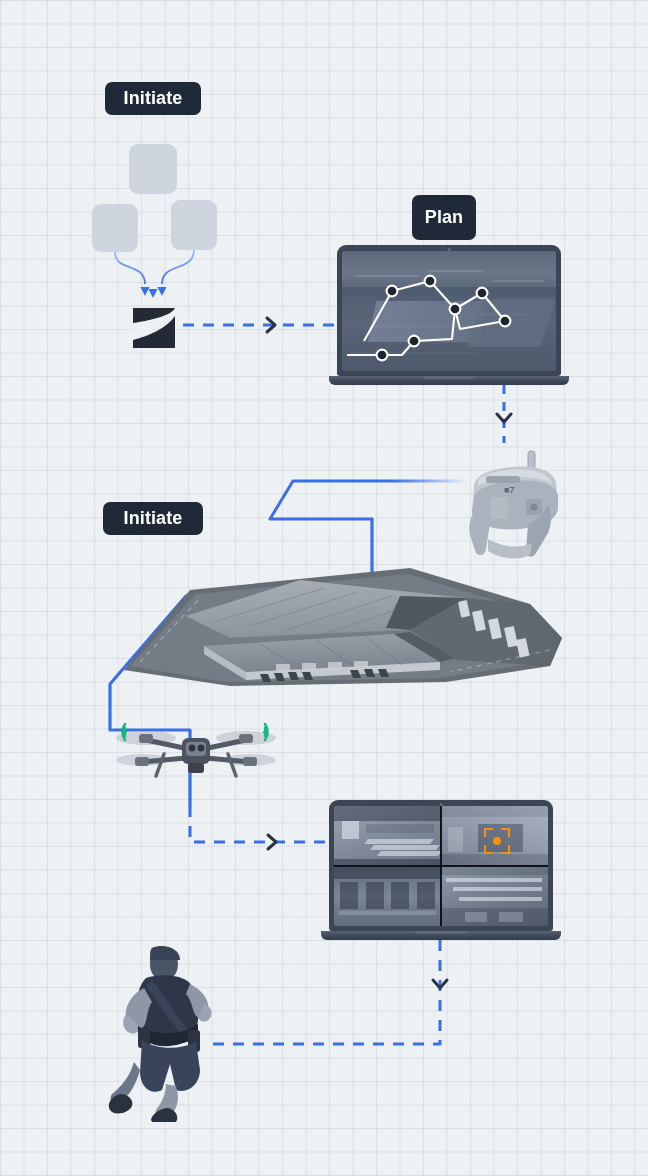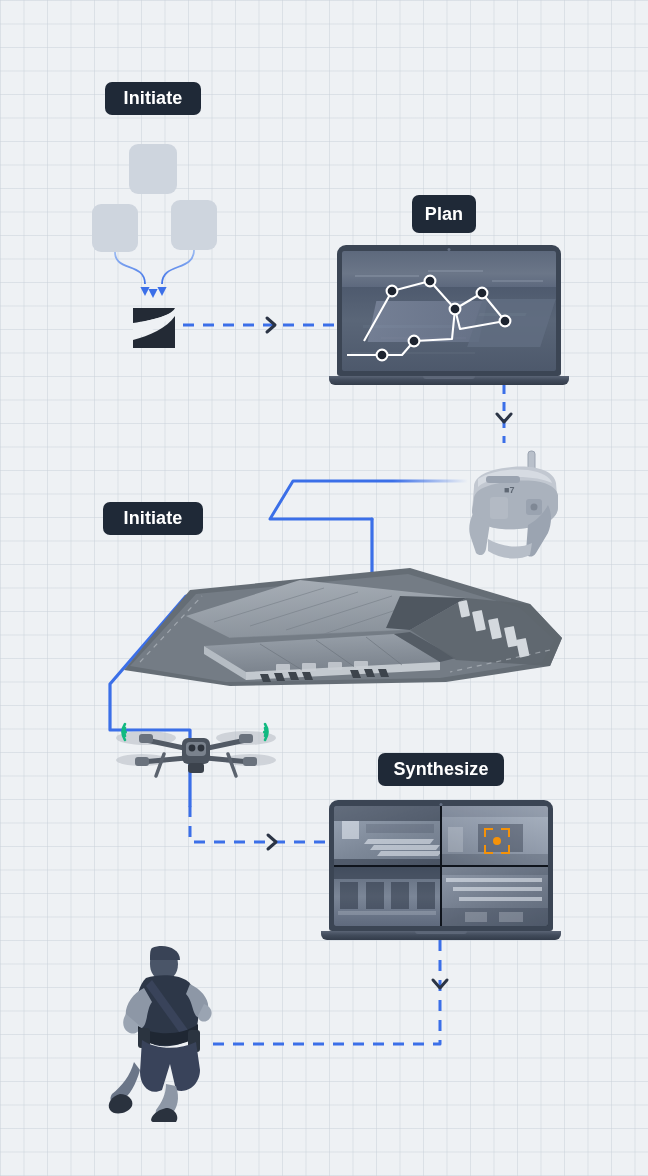--- a/index.html
+++ b/index.html
@@ -24,21 +24,21 @@
     font-weight: bold;
     border-radius: 7px;
     display: flex;
     align-items: center;
     justify-content: center;
     letter-spacing: .1px;
     white-space: nowrap;
     z-index: 40;
   }
   #badge-initiate   { left: 105px; top: 82px;  width: 96px;  height: 33px; font-size: 18px; }
-  #badge-plan       { left: 412px; top: 195px; width: 64px;  height: 38px; font-size: 18px; }
+  #badge-plan       { left: 412px; top: 195px; width: 64px;  height: 45px; font-size: 18px; }
   #badge-capture    { left: 103px; top: 502px; width: 100px; height: 33px; font-size: 18px; }
   #badge-synthesize { left: 378px; top: 753px; width: 126px; height: 33px; font-size: 18px; }
   #badge-deliver    { left: 275px; top: 1066px;width: 94px;  height: 33px; font-size: 18px; }
 
   
   .node {
     position: absolute;
     background: #ced5de;
     border-radius: 9px;
     z-index: 12;
@@ -391,21 +391,20 @@
     </g>
   </svg>
   <svg class="wifi" id="wifi-right" viewBox="0 0 26 26">
     <g fill="none" stroke="#12b981" stroke-width="2.6" stroke-linecap="round">
       <path d="M7,5  A15,15 0 0 1 7,21"></path>
       <path d="M7,9  A10,10 0 0 1 7,17"></path>
       <circle cx="6.5" cy="13" r="1.6" fill="#12b981" stroke="none"></circle>
     </g>
   </svg>
 
-  <div class="badge" id="badge-synthesize">Synthesize</div>
 
   <div class="laptop" id="laptop-synth">
     <div class="laptop-lid">
       <div class="laptop-cam"></div>
       <div class="laptop-screen">
         <div class="synth-grid">
           <div class="synth-cell c1">
             <div class="dark-bar" style="left:0; top:0; width:100%; height:26%;"></div>
             <div class="bar" style="left:8%; top:26%; width:16%; height:30%;"></div>
             <div class="dark-bar" style="left:30%; top:30%; width:64%; height:16%; opacity:.35;"></div>

